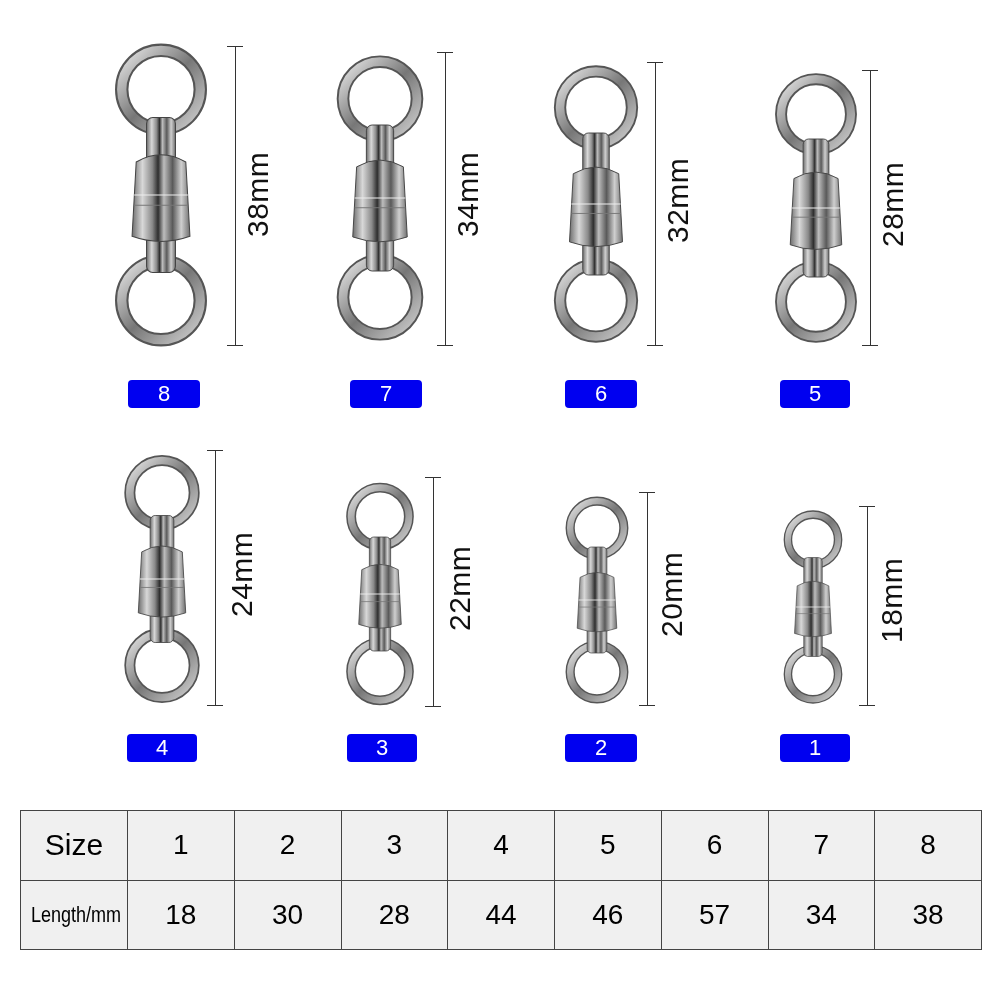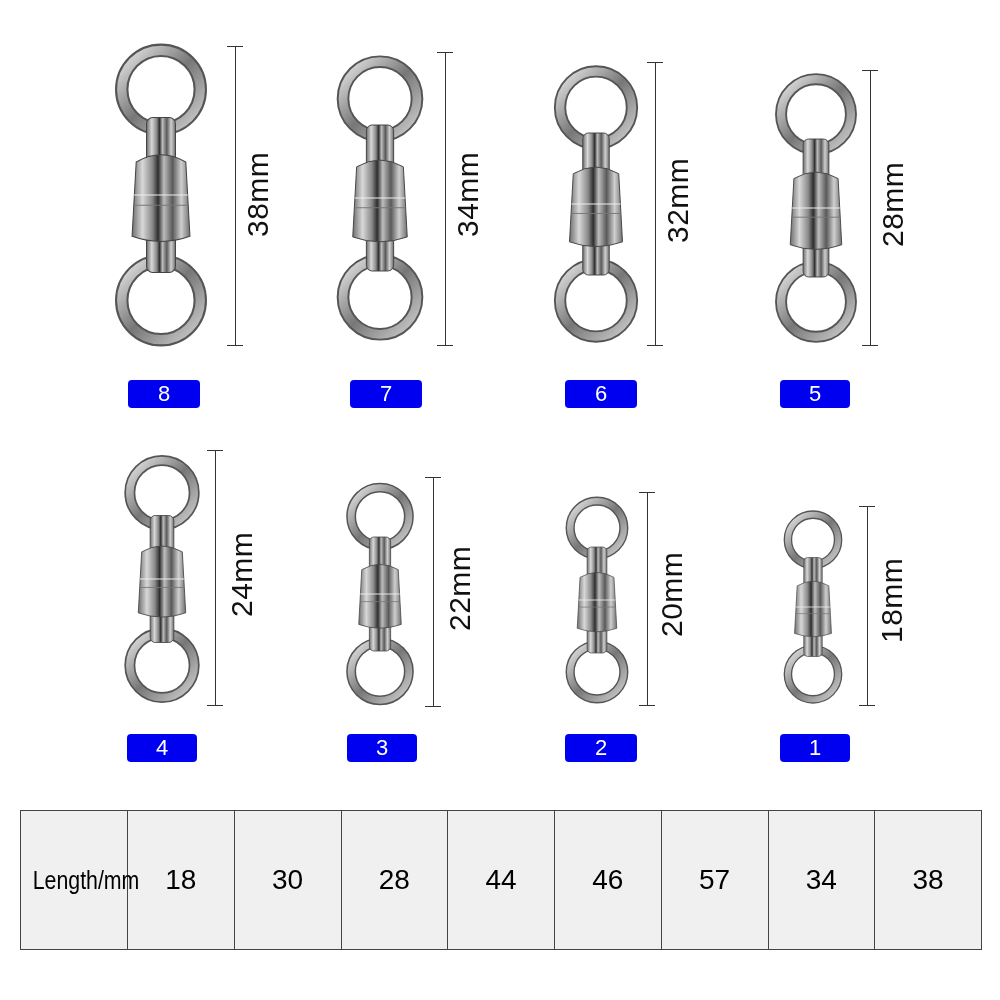--- a/index.html
+++ b/index.html
@@ -12,21 +12,21 @@
   .dim-cap.top { top: 0; }
   .dim-cap.bottom { bottom: 0; }
   .dim-label { position: absolute; font-size: 30px; color: #111; white-space: nowrap;
                transform: rotate(-90deg); transform-origin: center center; letter-spacing: 0.5px; }
   .badge { position: absolute; height: 28px; background: #0000f0; color: #fff;
            border-radius: 4px; font-size: 22px; display: flex; align-items: center;
            justify-content: center; }
   table.spec { position: absolute; left: 20px; top: 810px; width: 962px; height: 140px;
                border-collapse: collapse; background: #f0f0f0; table-layout: fixed; }
   table.spec td { border: 1.5px solid #444; text-align: center; color: #000; font-size: 28px; padding: 0; height: 46px; }
-  table.spec td.hdr { font-size: 26px; }
+  table.spec td.hdr { font-size: 22px; }
   table.spec td.hdr-size { font-size: 30px; }
   .narrow { display: inline-block; transform: scaleX(0.82); }
 </style>
 </head>
 <body>
 
 <svg width="0" height="0" style="position:absolute">
   <defs>
     <linearGradient id="metal" x1="0" x2="1" y1="0" y2="0">
       <stop offset="0" stop-color="#6e6e6e"></stop>
@@ -158,20 +158,31 @@
     <col>
       <col>
       <col>
       <col>
       <col>
       <col>
       <col>
       <col>
   </colgroup>
   <tbody>
+      <tr>
+    <td class="hdr-size">Size</td>
+    <td>1</td>
+    <td>2</td>
+    <td>3</td>
+    <td>4</td>
+    <td>5</td>
+    <td>6</td>
+    <td>7</td>
+    <td>8</td>
+  </tr>
   <tr>
     <td class="hdr"><span class="narrow">Length/mm</span></td>
     <td>18</td>
     <td>30</td>
     <td>28</td>
     <td>44</td>
     <td>46</td>
     <td>57</td>
     <td>34</td>
     <td>38</td>

